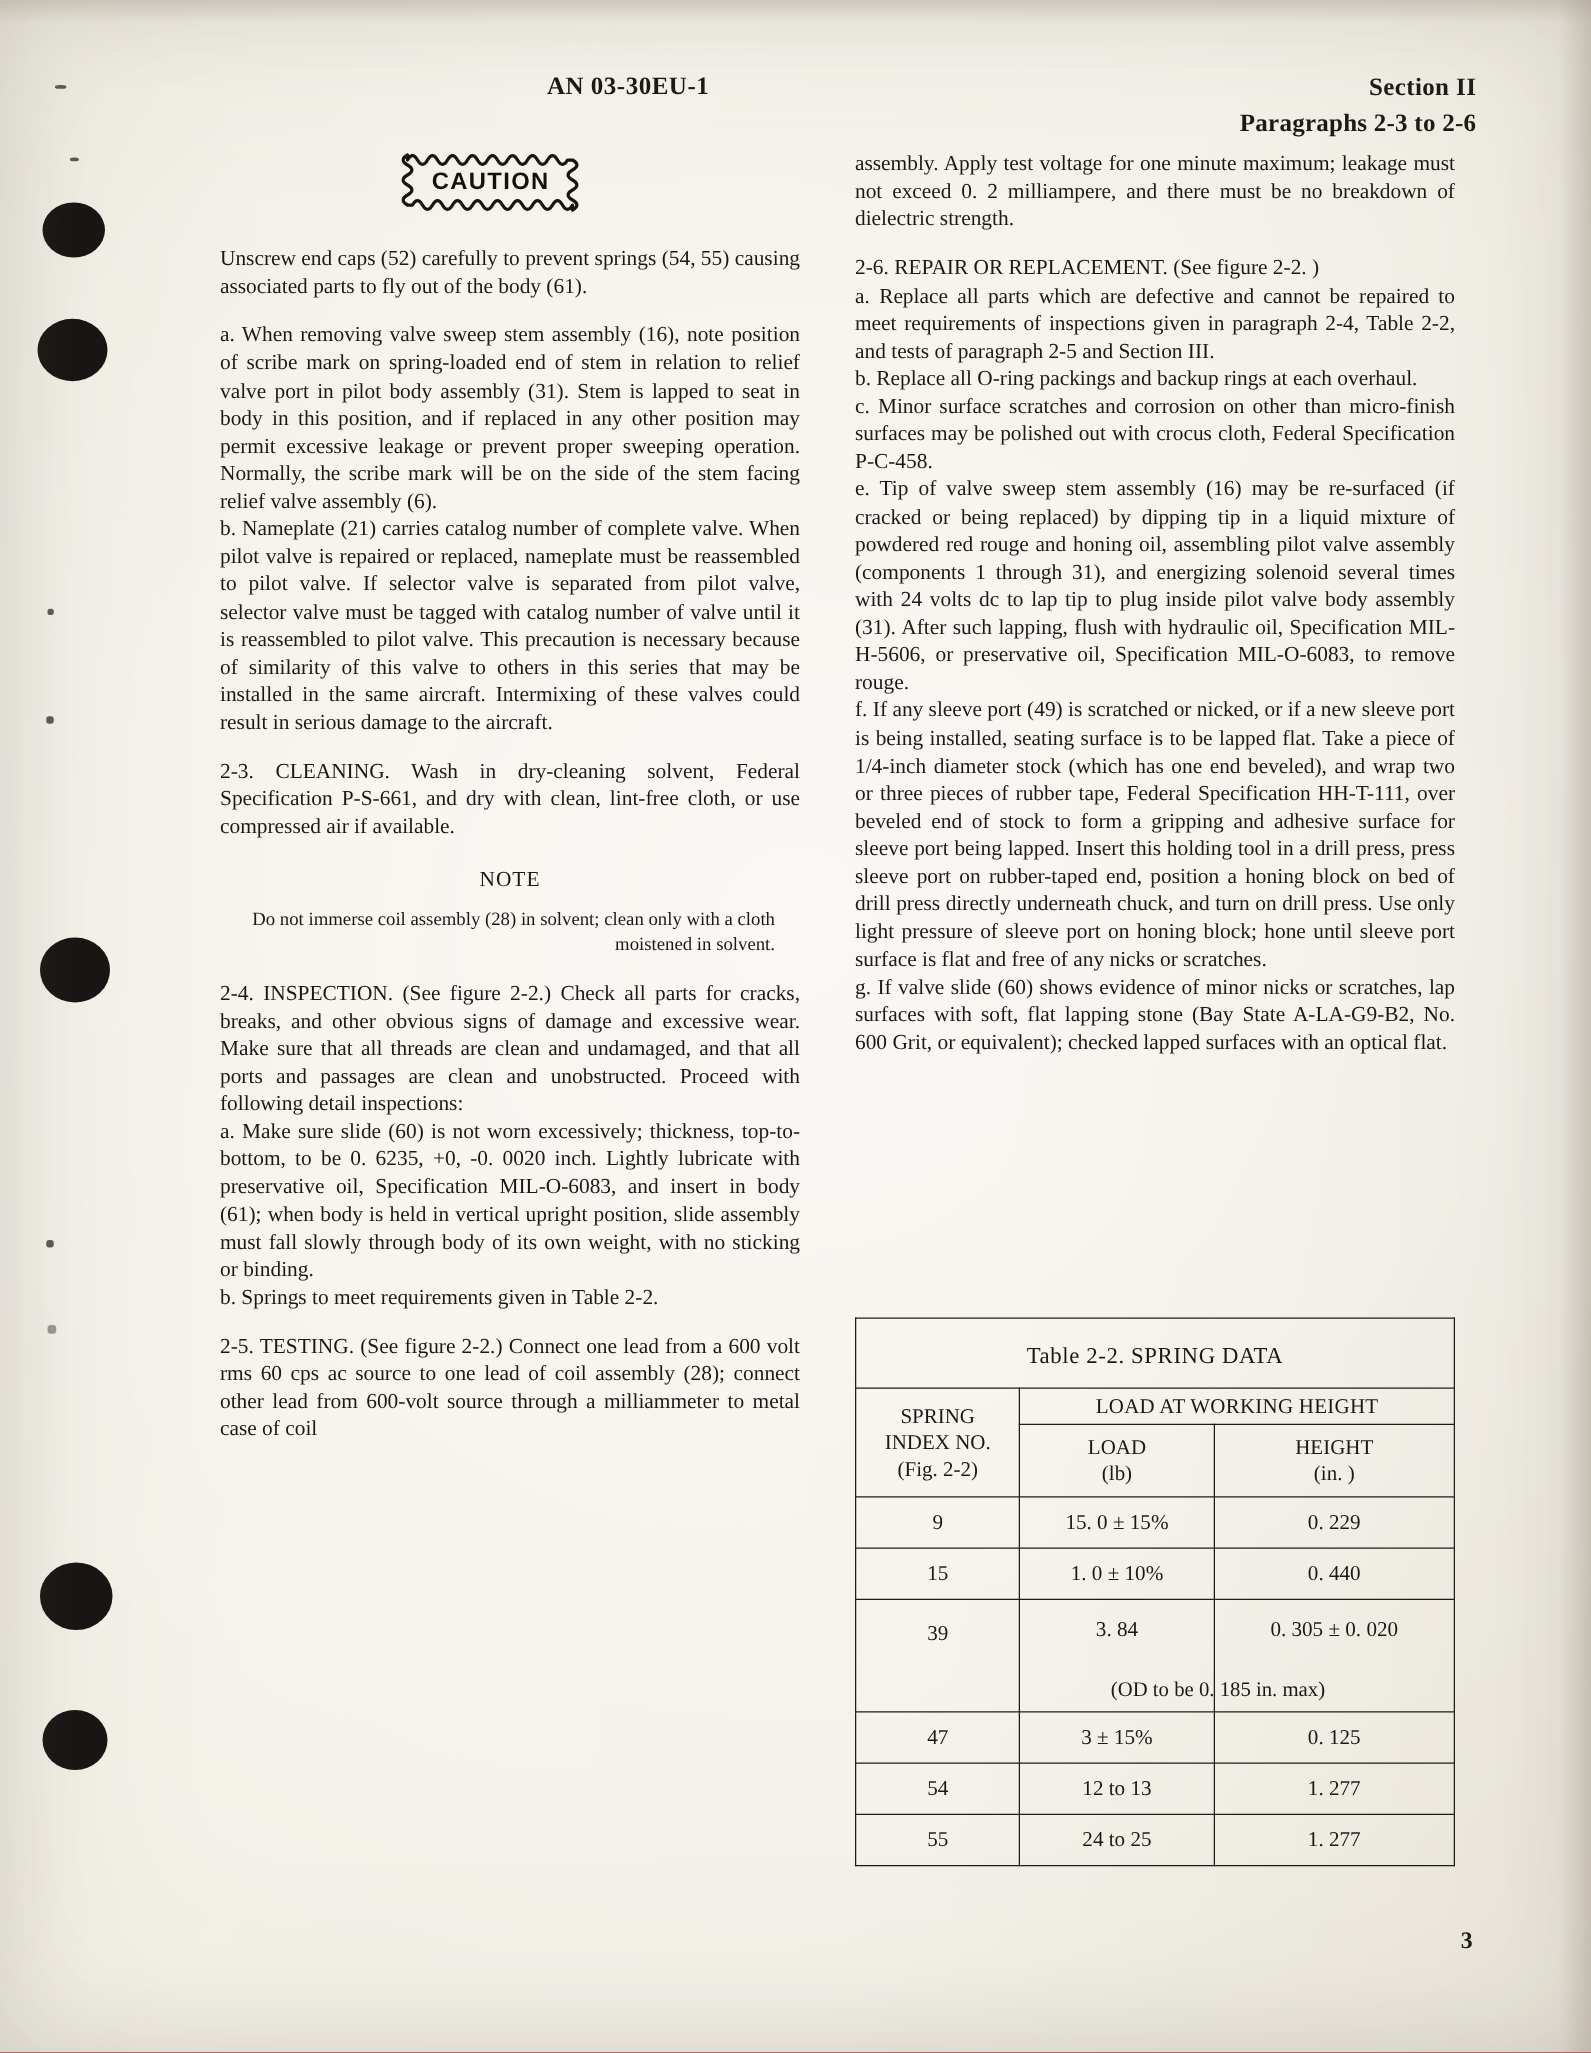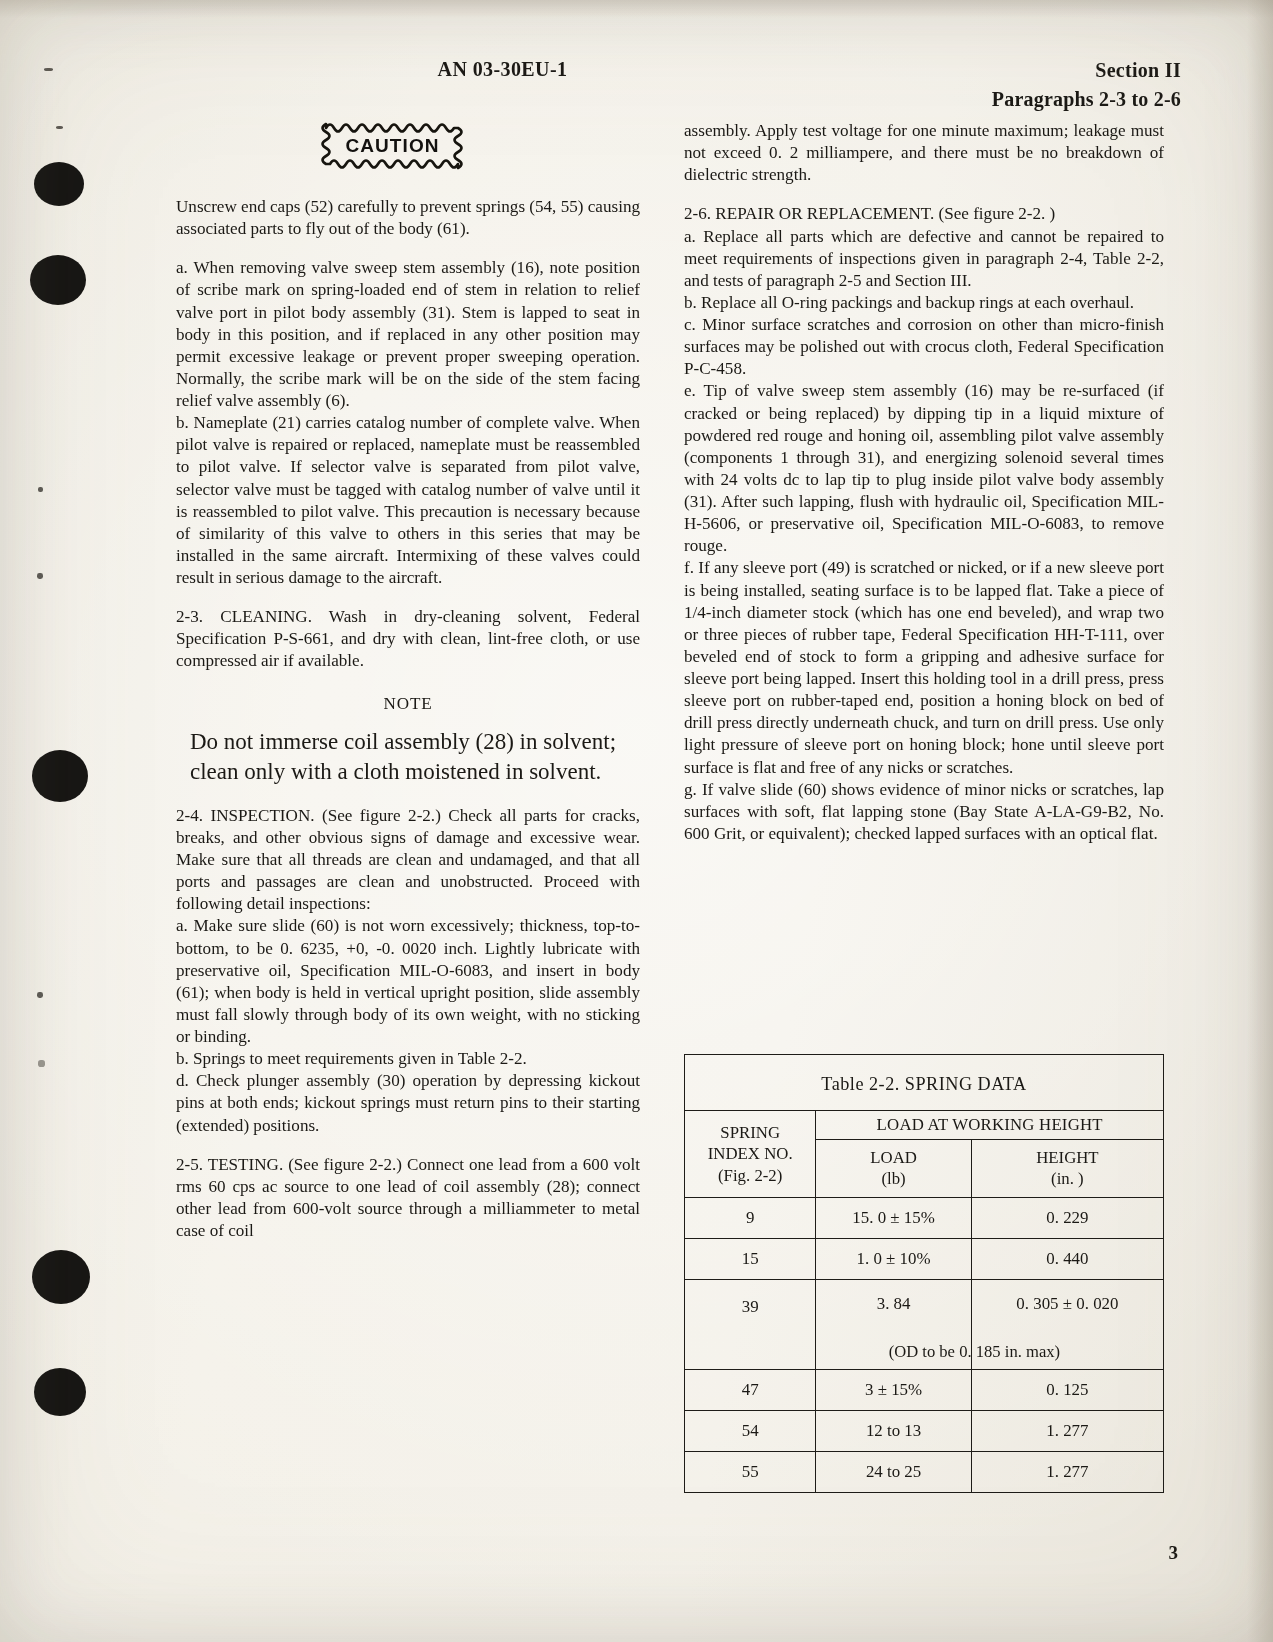--- a/index.html
+++ b/index.html
@@ -82,21 +82,21 @@
     color:#141210;
   }
   .caution-text { margin-top:2px; }
 
   .note-head {
     text-align:center; font-size:17.1px; letter-spacing:.8px;
     margin:20px 0 12px 0;
   }
   .note-body {
     margin:0 0 0 14px; width:430px;
-    text-align:left; font-size:23px; line-height:1.33;
+    text-align:right; font-size:15px; line-height:1.33;
   }
 
   
   .tbl-wrap { position:absolute; left:684px; top:1054px; width:480px; }
   table.spring {
     border-collapse:collapse; width:480px;
     font-size:16.6px; color:#1b1915;
   }
   table.spring td, table.spring th {
     border:1.5px solid #1e1c18;
@@ -176,21 +176,20 @@
       <p class="body">b.  Nameplate (21) carries catalog number of complete valve. When pilot valve is repaired or replaced, nameplate must be reassembled to pilot valve.  If selector valve is separated from pilot valve, selector valve must be tagged with catalog number of valve until it is reassembled to pilot valve. This precaution is necessary because of similarity of this valve to others in this series that may be installed in the same aircraft.  Intermixing of these valves could result in serious damage to the aircraft.</p>
 
       <p class="body gap">2-3.  CLEANING. Wash in dry-cleaning solvent, Federal Specification P-S-661, and dry with clean, lint-free cloth, or use compressed air if available.</p>
 
       <div class="note-head">NOTE</div>
       <p class="note-body">Do not immerse coil assembly (28) in solvent; clean only with a cloth moistened in solvent.</p>
 
       <p class="body gap">2-4.  INSPECTION.  (See figure 2-2.)  Check all parts for cracks, breaks, and other obvious signs of damage and excessive wear.  Make sure that all threads are clean and undamaged, and that all ports and passages are clean and unobstructed.  Proceed with following detail inspections:</p>
       <p class="body">a.  Make sure slide (60) is not worn excessively; thickness, top-to-bottom, to be 0. 6235, +0, -0. 0020 inch.  Lightly lubricate with preservative oil, Specification MIL-O-6083, and insert in body (61); when body is held in vertical upright position, slide assembly must fall slowly through body of its own weight, with no sticking or binding.</p>
       <p class="body">b.  Springs to meet requirements given in Table 2-2.</p>
-      <p class="body">d.  Check plunger assembly (30) operation by depressing kickout pins at both ends; kickout springs must return pins to their starting (extended) positions.</p>
 
       <p class="body gap">2-5.  TESTING.  (See figure 2-2.)  Connect one lead from a 600 volt rms 60 cps ac source to one lead of coil assembly (28); connect other lead from 600-volt source through a milliammeter to metal case of coil</p>
     </div>
 
     <div class="col col-right">
       <p class="body">assembly.  Apply test voltage for one minute maximum; leakage must not exceed 0. 2 milliampere, and there must be no breakdown of dielectric strength.</p>
 
       <p class="body gap">2-6.  REPAIR OR REPLACEMENT.  (See figure 2-2. )</p>
       <p class="body">a.  Replace all parts which are defective and cannot be repaired to meet requirements of inspections given in paragraph 2-4, Table 2-2, and tests of paragraph 2-5 and Section III.</p>
       <p class="body">b.  Replace all O-ring packings and backup rings at each overhaul.</p>

